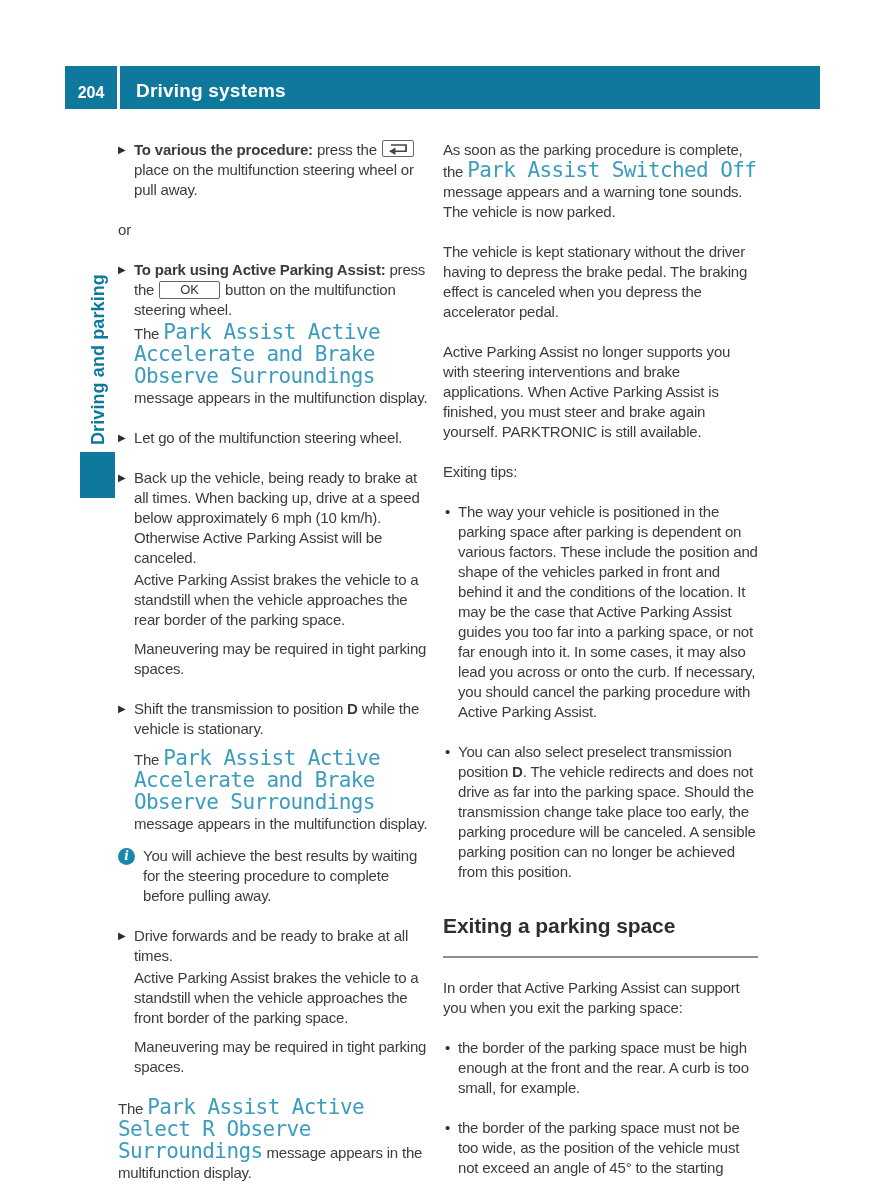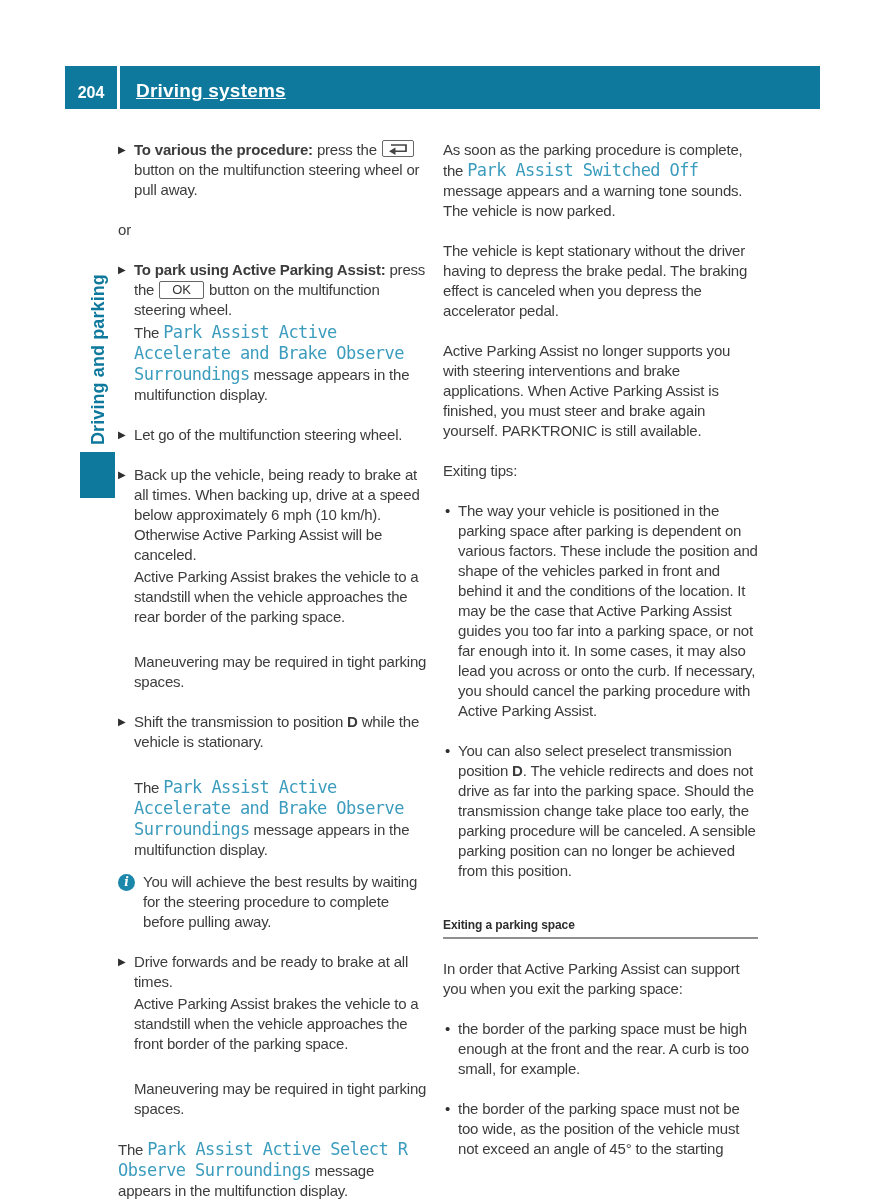--- a/index.html
+++ b/index.html
@@ -19,21 +19,21 @@
     position:absolute;left:65px;top:66px;width:755px;height:43px;
     background:var(--teal);display:flex;align-items:stretch;
   }
   .page-num{
     flex:0 0 55px;display:flex;align-items:flex-end;justify-content:center;
     padding-bottom:7px;border-right:3px solid #ffffff;
     color:#fff;font-weight:bold;font-size:16px;
   }
   .chapter-title{
     display:flex;align-items:flex-end;padding:0 0 7px 16px;
-    color:#fff;font-weight:bold;font-size:19px;letter-spacing:0.2px;text-decoration:underline;
+    color:#fff;font-weight:bold;font-size:19px;letter-spacing:0.2px;
   }
   
   .side-label{
     position:absolute;left:88px;top:445px;width:215px;
     transform:rotate(-90deg);transform-origin:0 0;
     color:var(--teal);font-weight:bold;font-size:18px;white-space:nowrap;
     letter-spacing:0.1px;
   }
   .side-tab{
     position:absolute;left:80px;top:452px;width:35px;height:46px;
@@ -42,46 +42,46 @@
   
   .col{position:absolute;top:140px;}
   .col.left{left:118px;width:312px;}
   .col.right{left:443px;width:315px;}
   .block{
     margin-top:20px;color:var(--body_text);
     font-size:15px;line-height:20px;letter-spacing:-0.2px;
   }
   .block:first-child{margin-top:0;}
   .block.cont{margin-top:2px;padding-left:16px;}
-  .block.cont.gap{margin-top:25px;}
+  .block.cont.gap{margin-top:9px;}
   .block.arrow{display:flex;}
   .block.arrow > .marker{flex:0 0 16px;font-size:10px;line-height:19px;color:#2e2e2e;letter-spacing:0;}
   .block.bullet{display:flex;padding-left:2px;}
   .block.bullet > .marker{flex:0 0 13px;line-height:19px;color:#2e2e2e;}
   .block.info{display:flex;margin-top:12px;}
   .marker.info{
     flex:0 0 17px;height:17px;margin:2px 8px 0 0;border-radius:50%;
     background:#1b87ab;color:#fff;text-align:center;
     font-family:"DejaVu Serif", serif;font-style:italic;font-weight:bold;
     font-size:12px;line-height:16px;
   }
   .btext{flex:1;}
   .block.heading{
-    margin-top:34px;margin-bottom:14px;padding-bottom:2px;
-    font-weight:bold;font-size:12px;color:#2e2e2e;
+    margin-top:34px;margin-bottom:14px;padding-bottom:20px;
+    font-weight:bold;font-size:21px;color:#2e2e2e;
     border-bottom:2px solid #8f8f8f;letter-spacing:-0.1px;
   }
   .seg-b{font-weight:bold;}
   .seg-m{
     font-family:"DejaVu Sans Mono", monospace;color:var(--message_teal);
-    font-size:17px;letter-spacing:-0.6px;
+    font-size:21px;letter-spacing:-0.6px;
   }
   .btnbox{
     display:inline-block;border:1.2px solid #666;border-radius:2px;
-    padding:0 12px;margin:0 1px;font-size:13px;line-height:16px;
+    padding:0 20px;margin:0 1px;font-size:13px;line-height:16px;
     color:#333;background:#fff;vertical-align:1px;letter-spacing:0;
   }
   .btnbox.icon{padding:2px 4px 1px;vertical-align:-2px;}
   .btnbox.icon svg{display:block;}
 </style>
 </head>
 <body>
 
 <div class="page">
 
@@ -93,21 +93,21 @@
   <div class="side-label">Driving and parking</div>
   <div class="side-tab"></div>
 
   <main>
     <div class="col left">
         <div class="block arrow">
           <span class="marker arrow">▶</span>
           <span class="btext"><span class="seg-b">To various the procedure:</span><span class="seg-t"> press the </span><span class="btnbox icon"><svg width="22" height="12" viewBox="0 0 22 12">
                 <path d="M4 2 H19 V8.25 H8" fill="none" stroke="#444" stroke-width="1.7"></path>
                 <path d="M8.5 4.5 L8.5 12 L2 8.25 Z" fill="#444"></path>
-              </svg></span><span class="seg-t"> button on the multifunction steering wheel or pull away.</span></span>
+              </svg></span><span class="seg-t"> place on the multifunction steering wheel or pull away.</span></span>
         </div>
         <div class="block plain"><span class="seg-t">or</span></div>
         <div class="block arrow">
           <span class="marker arrow">▶</span>
           <span class="btext"><span class="seg-b">To park using Active Parking Assist:</span><span class="seg-t"> press the </span><span class="btnbox">OK</span><span class="seg-t"> button on the multifunction steering wheel.</span></span>
         </div>
         <div class="block cont"><span class="seg-t">The </span><span class="seg-m">Park Assist Active Accelerate and Brake Observe Surroundings</span><span class="seg-t"> message appears in the multifunction display.</span></div>
         <div class="block arrow">
           <span class="marker arrow">▶</span>
           <span class="btext"><span class="seg-t">Let go of the multifunction steering wheel.</span></span>

